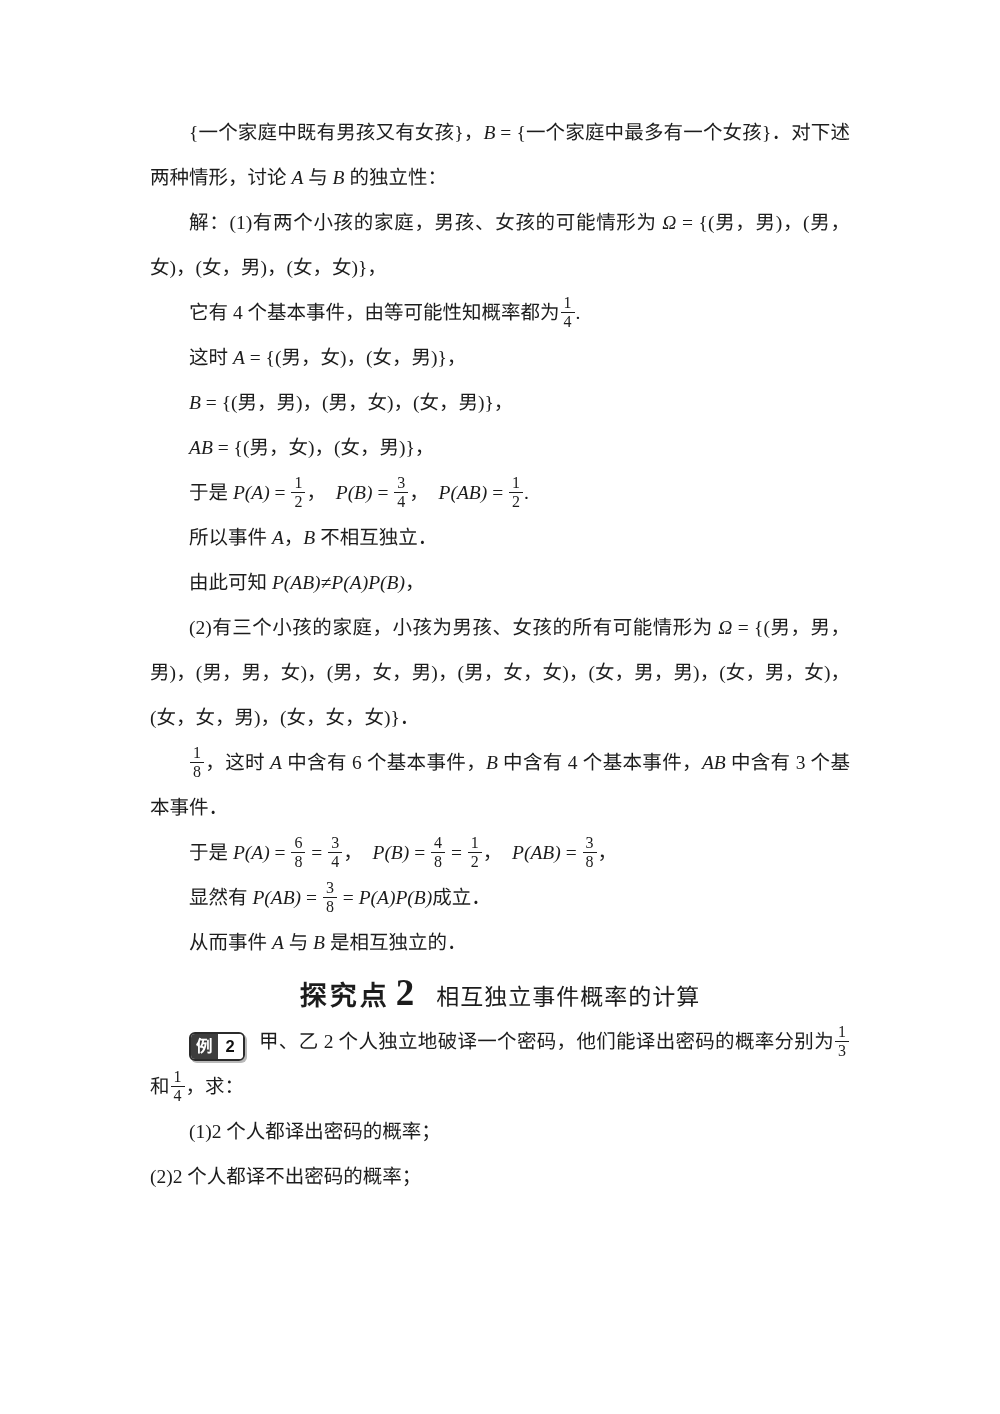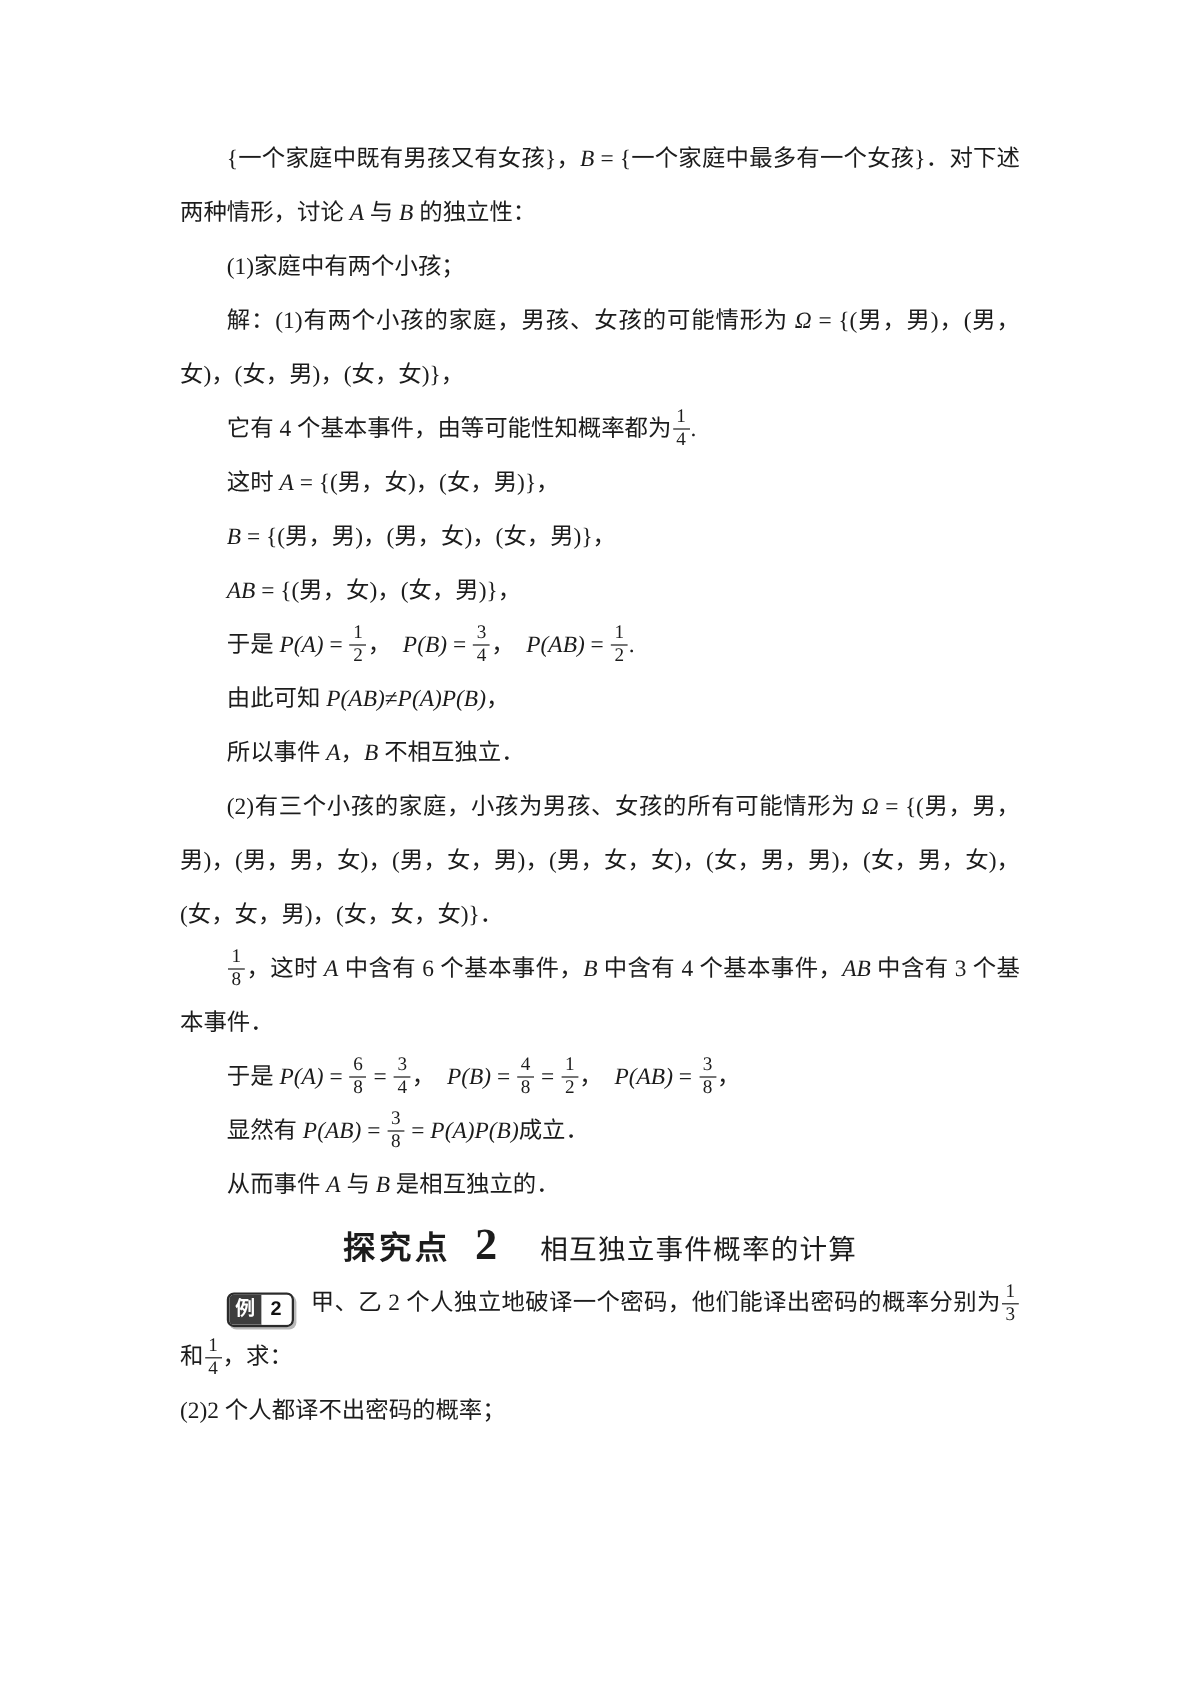--- a/index.html
+++ b/index.html
@@ -26,21 +26,21 @@
     display:inline-block;vertical-align:-0.52em;text-align:center;
     line-height:1.05;font-size:0.82em;text-indent:0;
     font-family:"Liberation Serif",serif;
     margin:0 1px;
   }
   .frac .fn{display:block;border-bottom:1.4px solid #1c1c1c;padding:0 3px 1px;}
   .frac .fd{display:block;padding-top:1px;}
   
   .heading{
     display:flex;justify-content:center;align-items:baseline;
-    gap:20px;text-indent:0;line-height:52px;height:52px;margin:2px 0 0 0;
+    gap:6px;text-indent:0;line-height:52px;height:52px;margin:2px 0 0 0;
   }
   .h-label{
     font-family:"Liberation Sans","DejaVu Sans",sans-serif;
     font-weight:bold;font-size:27px;letter-spacing:3px;
   }
   .h-num{
     font-family:"Liberation Serif",serif;
     font-weight:bold;font-size:37px;margin-right:16px;
   }
   .h-sub{font-size:23px;letter-spacing:1px;}
@@ -55,38 +55,38 @@
   }
   .badge .bp{background:#3d3d3d;color:#ffffff;padding:2px 5px;}
   .badge .bn{background:#ffffff;color:#111111;padding:2px 8px;}
 </style>
 </head>
 <body>
 
 <main class="page">
   <section class="doc">
       <p class="line indent"><span class="tx">{一个家庭中既有男孩又有女孩}，</span><span class="mi">B</span><span class="mo"> = </span><span class="tx">{一个家庭中最多有一个女孩}．对下述两种情形，讨论 </span><span class="mi">A</span><span class="tx"> 与 </span><span class="mi">B</span><span class="tx"> 的独立性：</span></p>
-      <p class="line indent"><span class="tx">(1)家庭中有两个小孩；</span></p>
       <p class="line indent"><span class="tx">解：(1)有两个小孩的家庭，男孩、女孩的可能情形为 </span><span class="mi">Ω</span><span class="mo"> = </span><span class="tx">{(男，男)，(男，女)，(女，男)，(女，女)}，</span></p>
       <p class="line indent"><span class="tx">它有 4 个基本事件，由等可能性知概率都为</span><span class="frac"><span class="fn">1</span><span class="fd">4</span></span><span class="tx">.</span></p>
       <p class="line indent"><span class="tx">这时 </span><span class="mi">A</span><span class="mo"> = </span><span class="tx">{(男，女)，(女，男)}，</span></p>
       <p class="line indent"><span class="mi">B</span><span class="mo"> = </span><span class="tx">{(男，男)，(男，女)，(女，男)}，</span></p>
       <p class="line indent"><span class="mi">AB</span><span class="mo"> = </span><span class="tx">{(男，女)，(女，男)}，</span></p>
       <p class="line indent"><span class="tx">于是 </span><span class="mi">P(A)</span><span class="mo"> = </span><span class="frac"><span class="fn">1</span><span class="fd">2</span></span><span class="mo">， </span><span class="mi">P(B)</span><span class="mo"> = </span><span class="frac"><span class="fn">3</span><span class="fd">4</span></span><span class="mo">， </span><span class="mi">P(AB)</span><span class="mo"> = </span><span class="frac"><span class="fn">1</span><span class="fd">2</span></span><span class="mo">.</span></p>
+      <p class="line indent"><span class="tx">所以事件 </span><span class="mi">A</span><span class="tx">，</span><span class="mi">B</span><span class="tx"> 不相互独立．</span></p>
       <p class="line indent"><span class="tx">由此可知 </span><span class="mi">P(AB)</span><span class="mo">≠</span><span class="mi">P(A)P(B)</span><span class="tx">，</span></p>
-      <p class="line indent"><span class="tx">所以事件 </span><span class="mi">A</span><span class="tx">，</span><span class="mi">B</span><span class="tx"> 不相互独立．</span></p>
       <p class="line indent"><span class="tx">(2)有三个小孩的家庭，小孩为男孩、女孩的所有可能情形为 </span><span class="mi">Ω</span><span class="mo"> = </span><span class="tx">{(男，男，男)，(男，男，女)，(男，女，男)，(男，女，女)，(女，男，男)，(女，男，女)，(女，女，男)，(女，女，女)}．</span></p>
       <p class="line indent"><span class="frac"><span class="fn">1</span><span class="fd">8</span></span><span class="tx">，这时 </span><span class="mi">A</span><span class="tx"> 中含有 6 个基本事件，</span><span class="mi">B</span><span class="tx"> 中含有 4 个基本事件，</span><span class="mi">AB</span><span class="tx"> 中含有 3 个基本事件．</span></p>
       <p class="line indent"><span class="tx">于是 </span><span class="mi">P(A)</span><span class="mo"> = </span><span class="frac"><span class="fn">6</span><span class="fd">8</span></span><span class="mo"> = </span><span class="frac"><span class="fn">3</span><span class="fd">4</span></span><span class="mo">， </span><span class="mi">P(B)</span><span class="mo"> = </span><span class="frac"><span class="fn">4</span><span class="fd">8</span></span><span class="mo"> = </span><span class="frac"><span class="fn">1</span><span class="fd">2</span></span><span class="mo">， </span><span class="mi">P(AB)</span><span class="mo"> = </span><span class="frac"><span class="fn">3</span><span class="fd">8</span></span><span class="mo">，</span></p>
       <p class="line indent"><span class="tx">显然有 </span><span class="mi">P(AB)</span><span class="mo"> = </span><span class="frac"><span class="fn">3</span><span class="fd">8</span></span><span class="mo"> = </span><span class="mi">P(A)P(B)</span><span class="tx">成立．</span></p>
       <p class="line indent"><span class="tx">从而事件 </span><span class="mi">A</span><span class="tx"> 与 </span><span class="mi">B</span><span class="tx"> 是相互独立的．</span></p>
       <div class="heading">
         <span class="h-label">探究点</span>
         <span class="h-num">2</span>
         <span class="h-sub">相互独立事件概率的计算</span>
       </div>
       <p class="line indent"><span class="badge">
           <span class="bp">例</span>
           <span class="bn">2</span>
         </span><span class="tx">甲、乙 2 个人独立地破译一个密码，他们能译出密码的概率分别为</span><span class="frac"><span class="fn">1</span><span class="fd">3</span></span><span class="tx">和</span><span class="frac"><span class="fn">1</span><span class="fd">4</span></span><span class="tx">，求：</span></p>
+      <p class="line indent"><span class="tx">(1)2 个人都译出密码的概率；</span></p>
       <p class="line"><span class="tx">(2)2 个人都译不出密码的概率；</span></p>
     </section>
 </main>
 
 </body></html>

